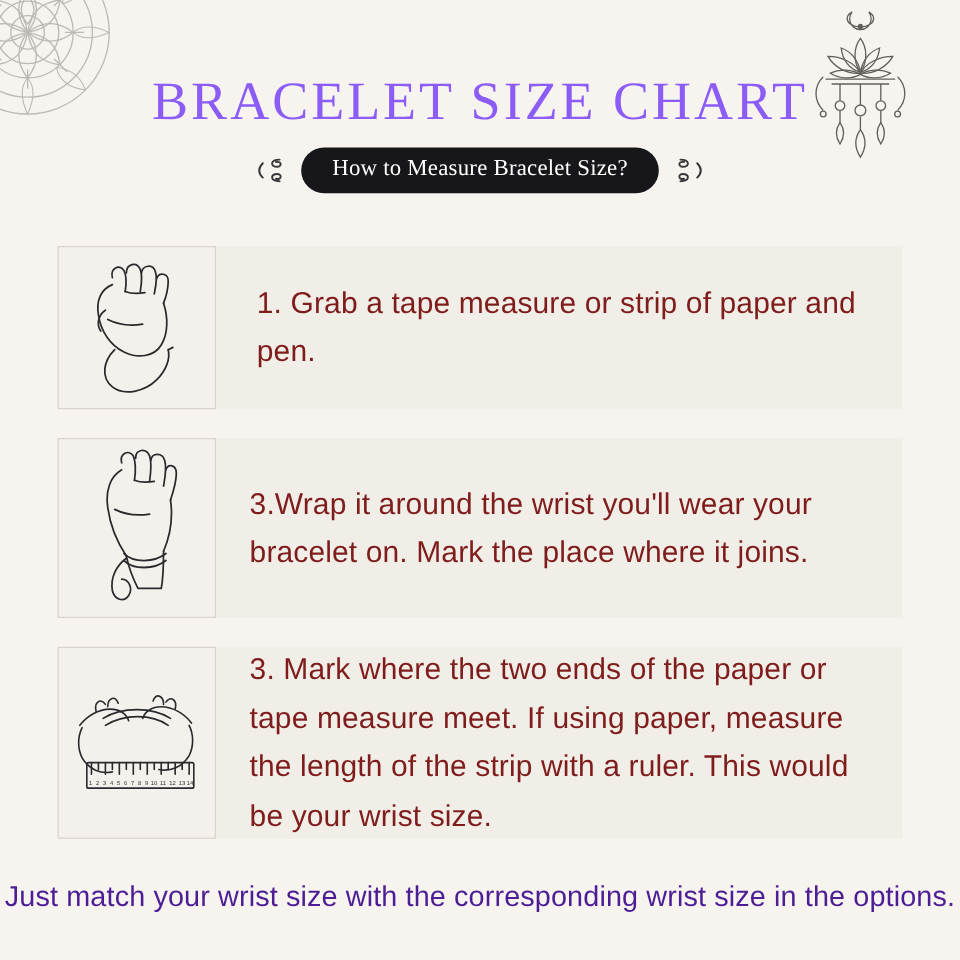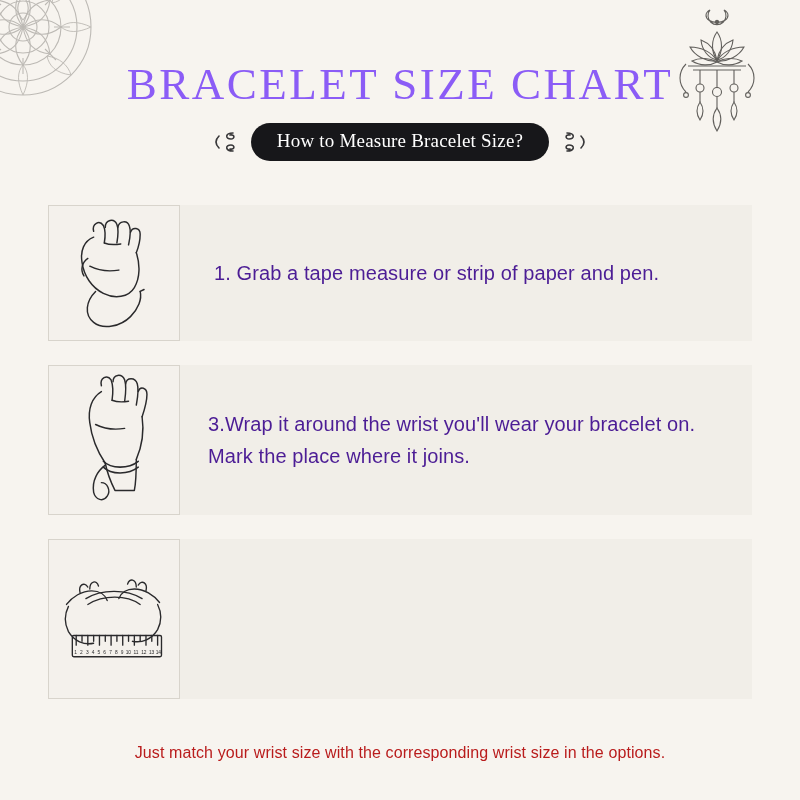--- a/index.html
+++ b/index.html
@@ -104,45 +104,45 @@
     display: flex;
     align-items: center;
     justify-content: center;
   }
 
   .step-text {
     flex: 1;
     display: flex;
     align-items: center;
     padding: 10px 24px 10px 28px;
-    font-size: 20px;
+    font-size: 25px;
     line-height: 1.62;
-    color: #4c1d95;
+    color: #7f1d1d;
     letter-spacing: 0.1px;
   }
 
   .step-1 .step-thumb { height: 136px; }
   .step-1 { height: 136px; }
   .step-2 .step-thumb { height: 150px; }
   .step-2 { height: 150px; }
   .step-3 .step-thumb { height: 160px; }
   .step-3 { height: 160px; }
 
   .step-1 .step-text { padding-left: 34px; }
   .step-2 .step-text { padding-left: 28px; }
   .step-3 .step-text { padding-left: 28px; }
 
   .footer {
     position: absolute;
     bottom: 38px;
     left: 0;
     width: 100%;
     text-align: center;
-    font-size: 16px;
-    color: #b91c1c;
+    font-size: 24px;
+    color: #4c1d95;
     letter-spacing: 0.1px;
   }
 
   svg { display: block; }
 </style>
 </head>
 <body>
 
 <div class="mandala">
   <svg viewBox="0 0 170 170" width="170" height="170">
@@ -326,17 +326,18 @@
             <text x="66" y="115">8</text>
             <text x="72" y="115">9</text>
           <text x="77" y="115">10</text>
             <text x="85" y="115">11</text>
             <text x="93" y="115">12</text>
           <text x="101" y="115">13</text>
             <text x="108" y="115">14</text>
         </g>
       </svg>
     </div>
+    <div class="step-text">3. Mark where the two ends of the paper or tape measure meet. If using paper, measure the length of the strip with a ruler. This would be your wrist size.</div>
   </div>
 
 </div>
 
 <div class="footer">Just match your wrist size with the corresponding wrist size in the options.</div>
 
 </body></html>

